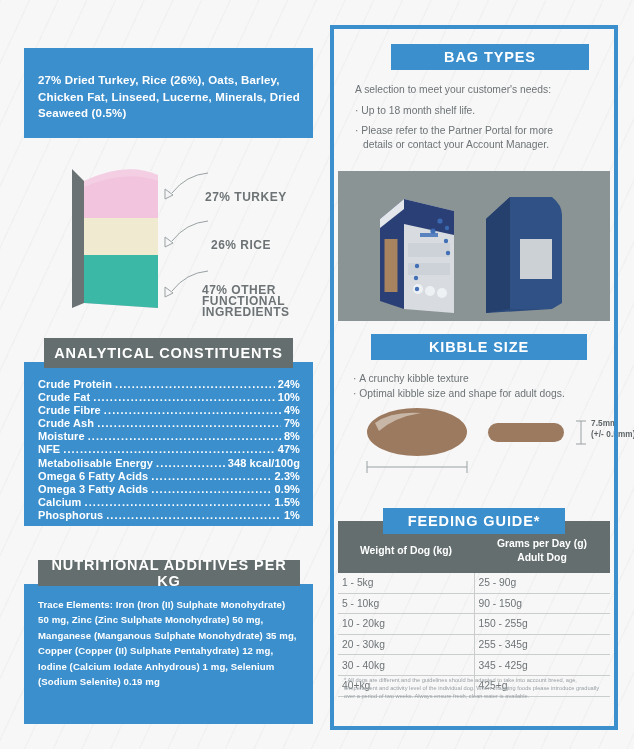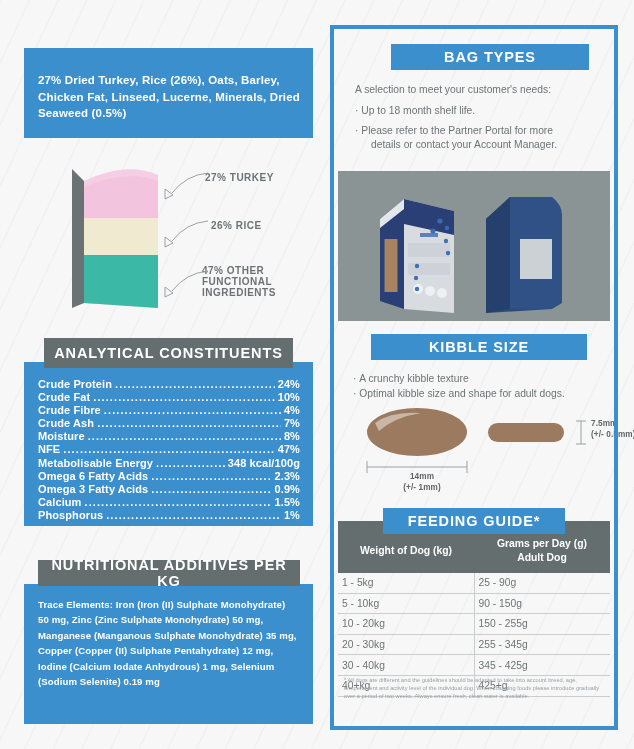--- a/index.html
+++ b/index.html
@@ -55,22 +55,22 @@
   #composition-header { left: 69px; top: 28px; width: 199px; height: 26px; }
   #composition-text {
     position: absolute; left: 38px; top: 72px; width: 262px;
     color: #ffffff; font-size: 11.5px; font-weight: bold; line-height: 16.5px;
     letter-spacing: 0.15px; z-index: 4;
   }
 
   
   #comp-bag { position: absolute; left: 66px; top: 155px; width: 250px; height: 160px; z-index: 4; }
   .callout-label {
-    position: absolute; font-size: 10px; font-weight: bold;
-    color: #6d7375; letter-spacing: 0.5px; line-height: 11px;
+    position: absolute; font-size: 12px; font-weight: bold;
+    color: #6d7375; letter-spacing: 0.5px; line-height: 11px; margin-top: 20px;
   }
 
   #analytical-panel { left: 24px; top: 362px; width: 289px; height: 164px; }
   #analytical-header { left: 44px; top: 338px; width: 249px; height: 30px; }
   #analytical-list {
     position: absolute; left: 38px; top: 378px; width: 262px; z-index: 4;
   }
   .ac-row {
     display: flex; align-items: flex-start;
     color: #ffffff; font-size: 11px; font-weight: bold;
@@ -247,21 +247,21 @@
 
   <div id="right-panel"></div>
 
   <div class="blue-header" id="bagtypes-header">BAG TYPES</div>
   <div id="bagtypes-intro">A selection to meet your customer's needs:</div>
   <div class="bullet-line" style="left:355px; top:104px; width:246px;">
     <span>·&nbsp;</span><span>Up to 18 month shelf life.</span>
   </div>
   <div class="bullet-line" style="left:355px; top:124px; width:246px;">
     <span>·&nbsp;</span><span>Please refer to the Partner Portal for more</span>
-    <div style="padding-left:8px;margin-left:8px;">details or contact your Account Manager.</div>
+    <div style="padding-left:8px;">details or contact your Account Manager.</div>
   </div>
 
   <div id="bag-photo">
     <svg viewBox="0 0 272 150" width="272" height="150">
 
       <g>
 
         <path d="M42 48 L66 28 L66 138 L42 130 Z" fill="#2b3f77"></path>
 
         <path d="M42 48 L66 28 L66 38 L42 57 Z" fill="#e3e6ea"></path>
@@ -326,24 +326,20 @@
       <line x1="22" y1="62" x2="122" y2="62"></line>
     </g>
 
     <g stroke="#9aa1a3" stroke-width="1">
       <line x1="231" y1="16" x2="241" y2="16"></line>
       <line x1="231" y1="39" x2="241" y2="39"></line>
       <line x1="236" y1="16" x2="236" y2="39"></line>
     </g>
   </svg>
 
-  <div class="dim-label" style="left:372px; top:472px; width:100px;">
-    <div>14mm</div>
-    <div>(+/- 1mm)</div>
-  </div>
   <div class="dim-label" style="left:591px; top:419px; width:60px; text-align:left;">
     <div>7.5mm</div>
     <div>(+/- 0.5mm)</div>
   </div>
 
   <table id="feeding-table">
     <thead>
       <tr>
         <th>Weight of Dog (kg)</th>
         <th>

